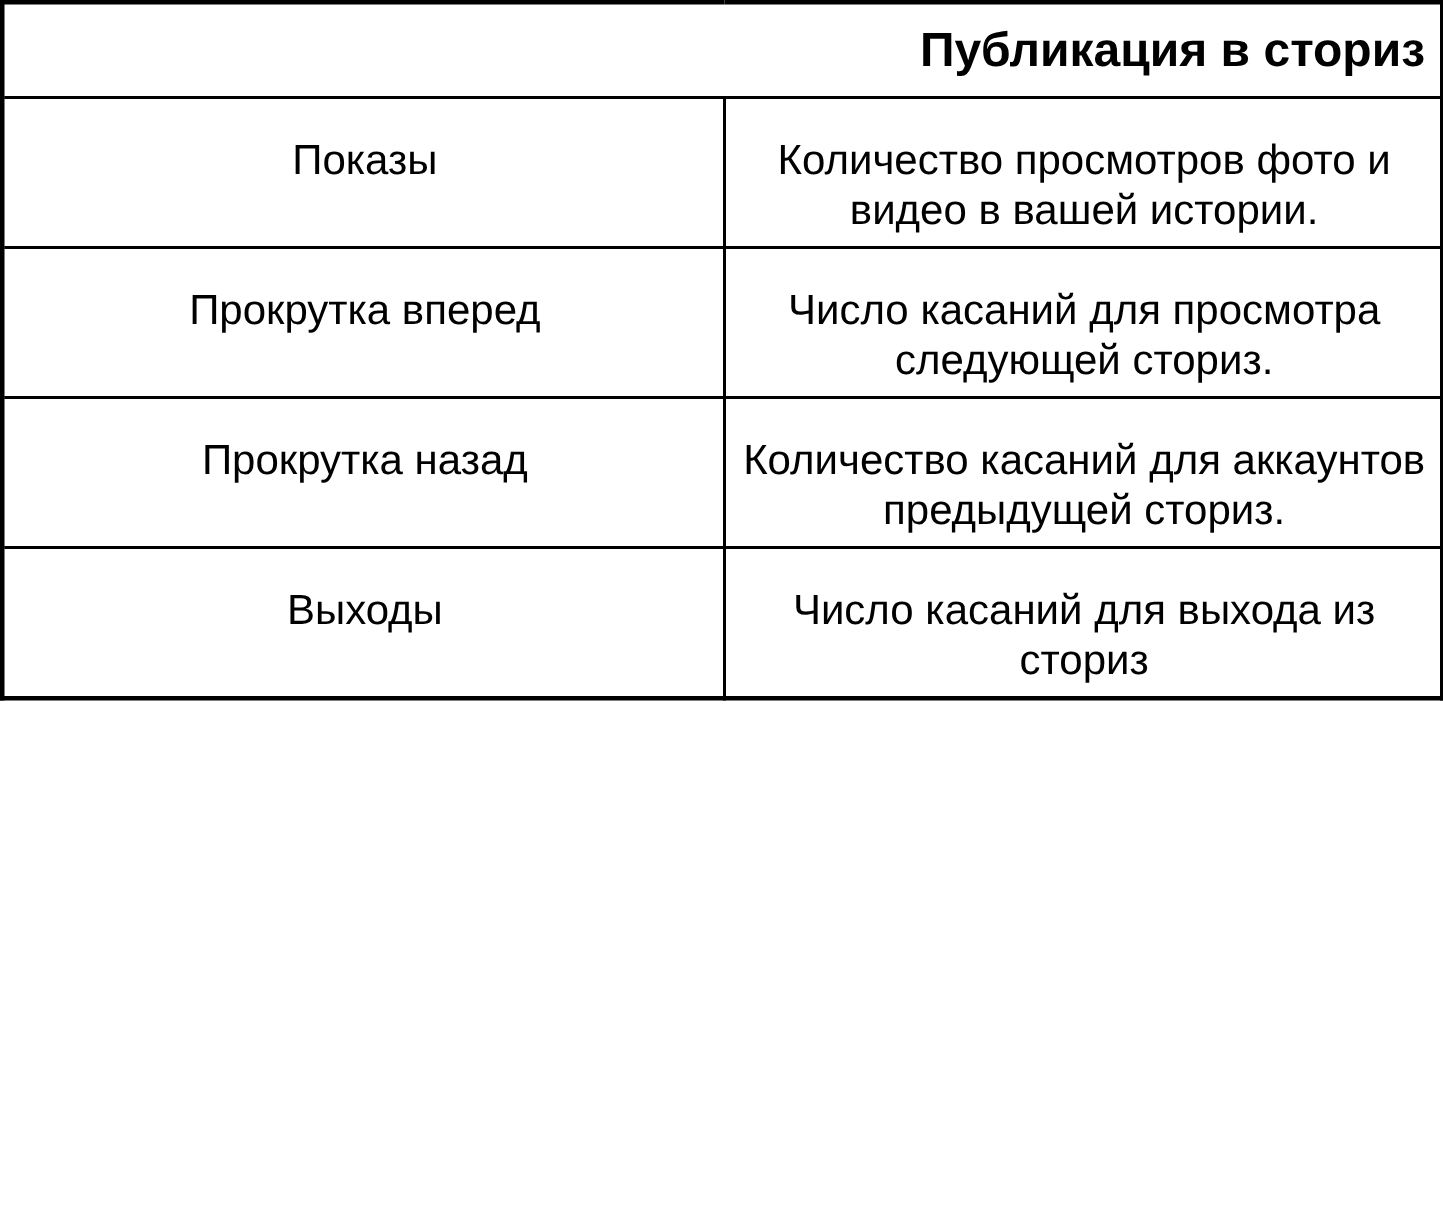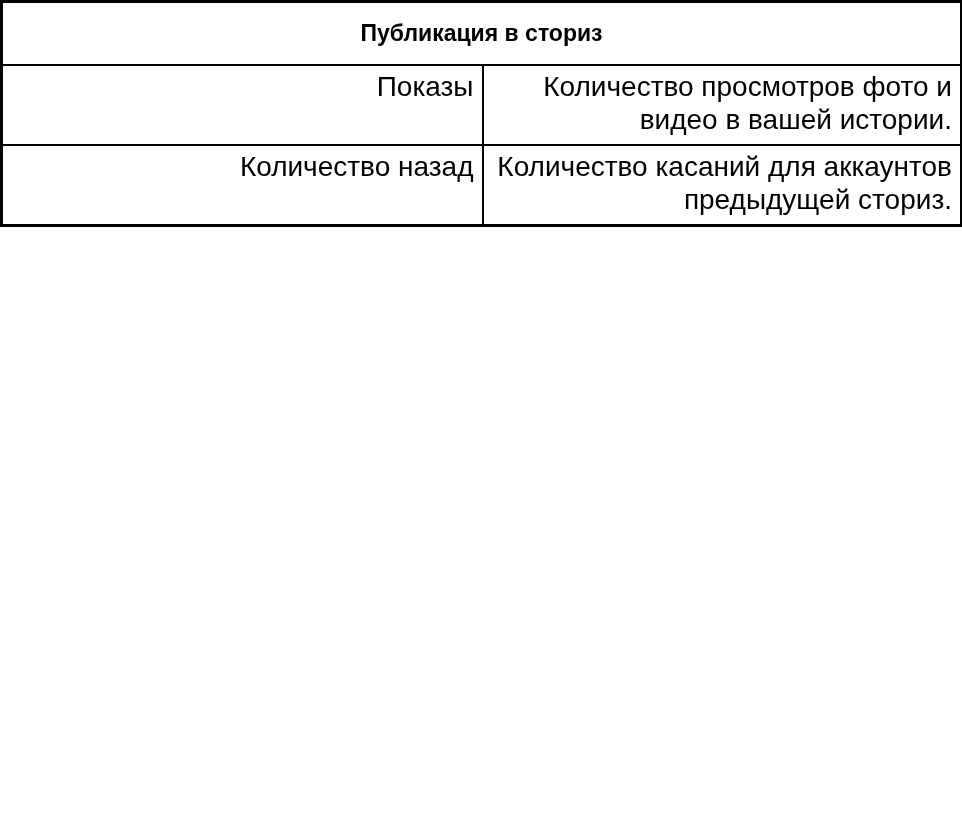--- a/index.html
+++ b/index.html
@@ -21,33 +21,33 @@
   }
   col.term-col { width: 481px; }
   col.desc-col { width: 479px; }
   th, td {
     border: 2px solid #000000;
     box-sizing: border-box;
     overflow: hidden;
   }
   th.title-cell {
     height: 63px;
-    font-size: 23px;
+    font-size: 32px;
     font-weight: bold;
-    text-align: center;
+    text-align: right;
     vertical-align: middle;
     padding: 0 10px;
   }
   td {
     height: 74px;
     font-size: 28px;
     line-height: 33px;
     vertical-align: top;
-    padding: 4px 8px 8px 10px;
-    text-align: right;
+    padding: 24px 8px 8px 10px;
+    text-align: center;
   }
 </style>
 </head>
 <body>
 
 <table class="metrics">
   <colgroup>
     <col class="term-col">
     <col class="desc-col">
   </colgroup>
@@ -55,17 +55,25 @@
     <tr>
       <th class="title-cell" colspan="2">Публикация в сториз</th>
     </tr>
   </thead>
   <tbody>
       <tr>
         <td>Показы</td>
         <td>Количество просмотров фото и видео в вашей истории.</td>
       </tr>
       <tr>
-        <td>Количество назад</td>
+        <td>Прокрутка вперед</td>
+        <td>Число касаний для просмотра следующей сториз.</td>
+      </tr>
+      <tr>
+        <td>Прокрутка назад</td>
         <td>Количество касаний для аккаунтов предыдущей сториз.</td>
+      </tr>
+      <tr>
+        <td>Выходы</td>
+        <td>Число касаний для выхода из сториз</td>
       </tr>
     </tbody>
 </table>
 
 </body></html>

